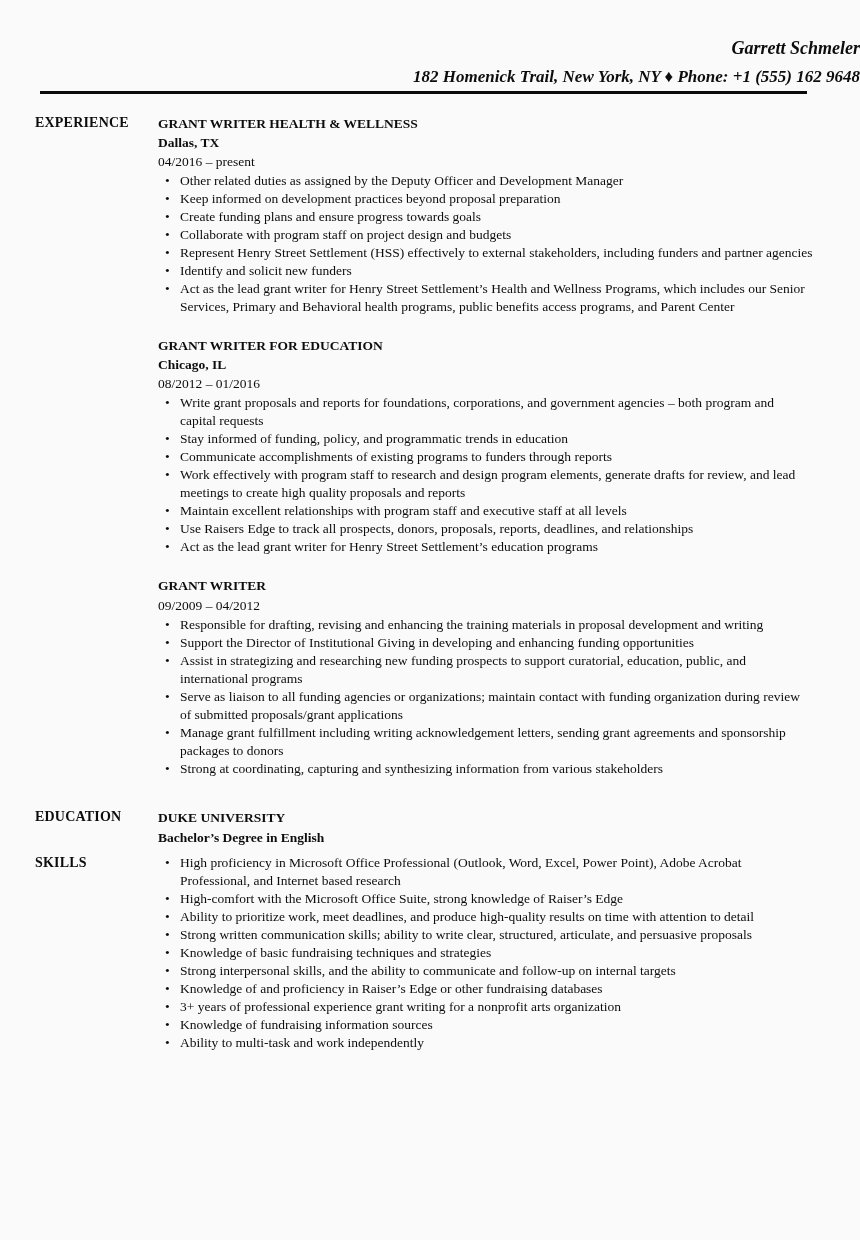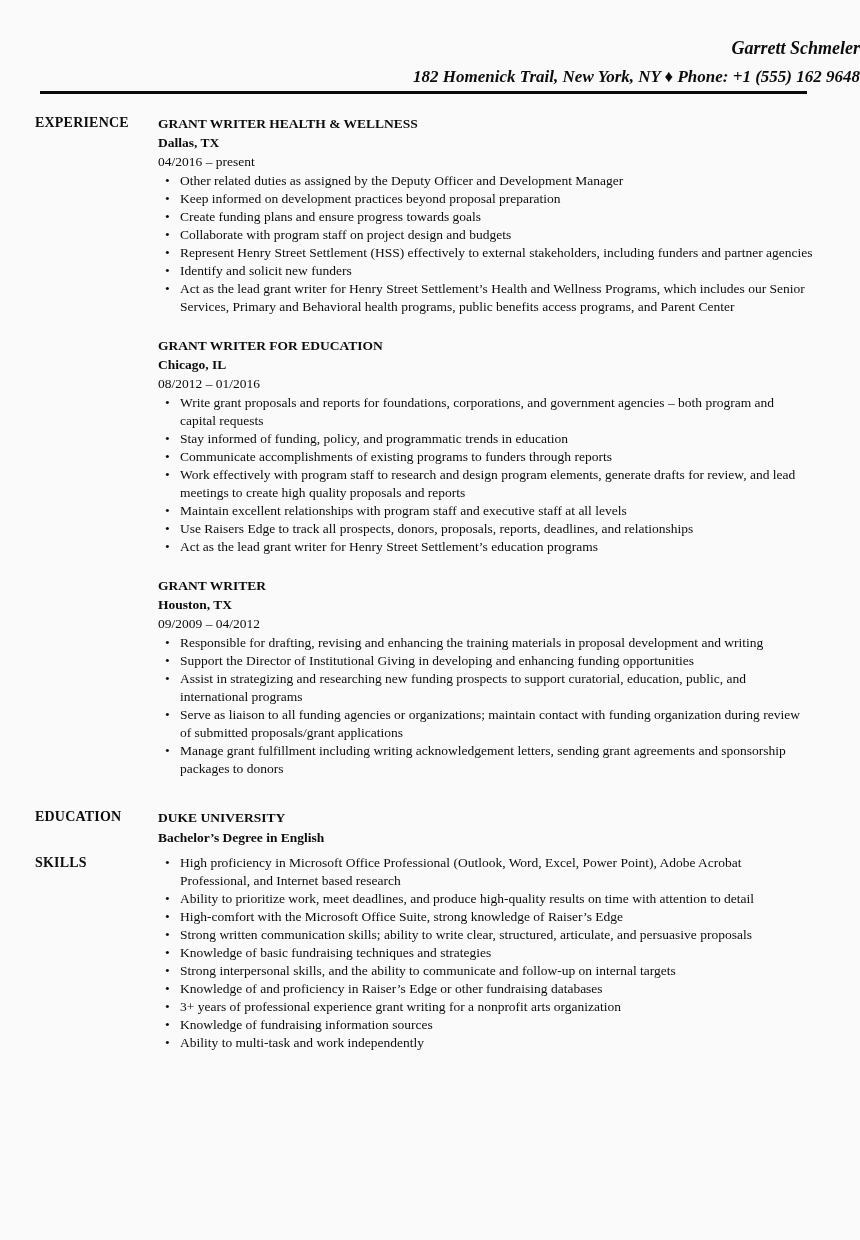--- a/index.html
+++ b/index.html
@@ -141,48 +141,48 @@
               <li class="bullet-item">Communicate accomplishments of existing programs to funders through reports</li>
               <li class="bullet-item">Work effectively with program staff to research and design program elements, generate drafts for review, and lead meetings to create high quality proposals and reports</li>
               <li class="bullet-item">Maintain excellent relationships with program staff and executive staff at all levels</li>
               <li class="bullet-item">Use Raisers Edge to track all prospects, donors, proposals, reports, deadlines, and relationships</li>
               <li class="bullet-item">Act as the lead grant writer for Henry Street Settlement’s education programs</li>
             </ul>
   </div>
 
   <div class="job">
     <div class="job-title">GRANT WRITER</div>
-    <div class="job-location">Houston, TX</div>
     <div class="job-dates">09/2009 – 04/2012</div>
     <ul class="bullets">
               <li class="bullet-item">Responsible for drafting, revising and enhancing the training materials in proposal development and writing</li>
               <li class="bullet-item">Support the Director of Institutional Giving in developing and enhancing funding opportunities</li>
               <li class="bullet-item">Assist in strategizing and researching new funding prospects to support curatorial, education, public, and international programs</li>
               <li class="bullet-item">Serve as liaison to all funding agencies or organizations; maintain contact with funding organization during review of submitted proposals/grant applications</li>
               <li class="bullet-item">Manage grant fulfillment including writing acknowledgement letters, sending grant agreements and sponsorship packages to donors</li>
+              <li class="bullet-item">Strong at coordinating, capturing and synthesizing information from various stakeholders</li>
             </ul>
   </div>
 </div>
     </div>
 
     <div class="section sec-education">
       <div class="section-label">EDUCATION</div>
       <div class="section-body">
         <div class="edu-school">DUKE UNIVERSITY</div>
         <div class="edu-degree">Bachelor’s Degree in English</div>
       </div>
     </div>
 
     <div class="section sec-skills">
       <div class="section-label">SKILLS</div>
       <div class="section-body">
         <ul class="bullets">
             <li class="bullet-item">High proficiency in Microsoft Office Professional (Outlook, Word, Excel, Power Point), Adobe Acrobat Professional, and Internet based research</li>
+            <li class="bullet-item">High-comfort with the Microsoft Office Suite, strong knowledge of Raiser’s Edge</li>
             <li class="bullet-item">Ability to prioritize work, meet deadlines, and produce high-quality results on time with attention to detail</li>
-            <li class="bullet-item">High-comfort with the Microsoft Office Suite, strong knowledge of Raiser’s Edge</li>
             <li class="bullet-item">Strong written communication skills; ability to write clear, structured, articulate, and persuasive proposals</li>
             <li class="bullet-item">Knowledge of basic fundraising techniques and strategies</li>
             <li class="bullet-item">Strong interpersonal skills, and the ability to communicate and follow-up on internal targets</li>
             <li class="bullet-item">Knowledge of and proficiency in Raiser’s Edge or other fundraising databases</li>
             <li class="bullet-item">3+ years of professional experience grant writing for a nonprofit arts organization</li>
             <li class="bullet-item">Knowledge of fundraising information sources</li>
             <li class="bullet-item">Ability to multi-task and work independently</li>
           </ul>
       </div>
     </div>

